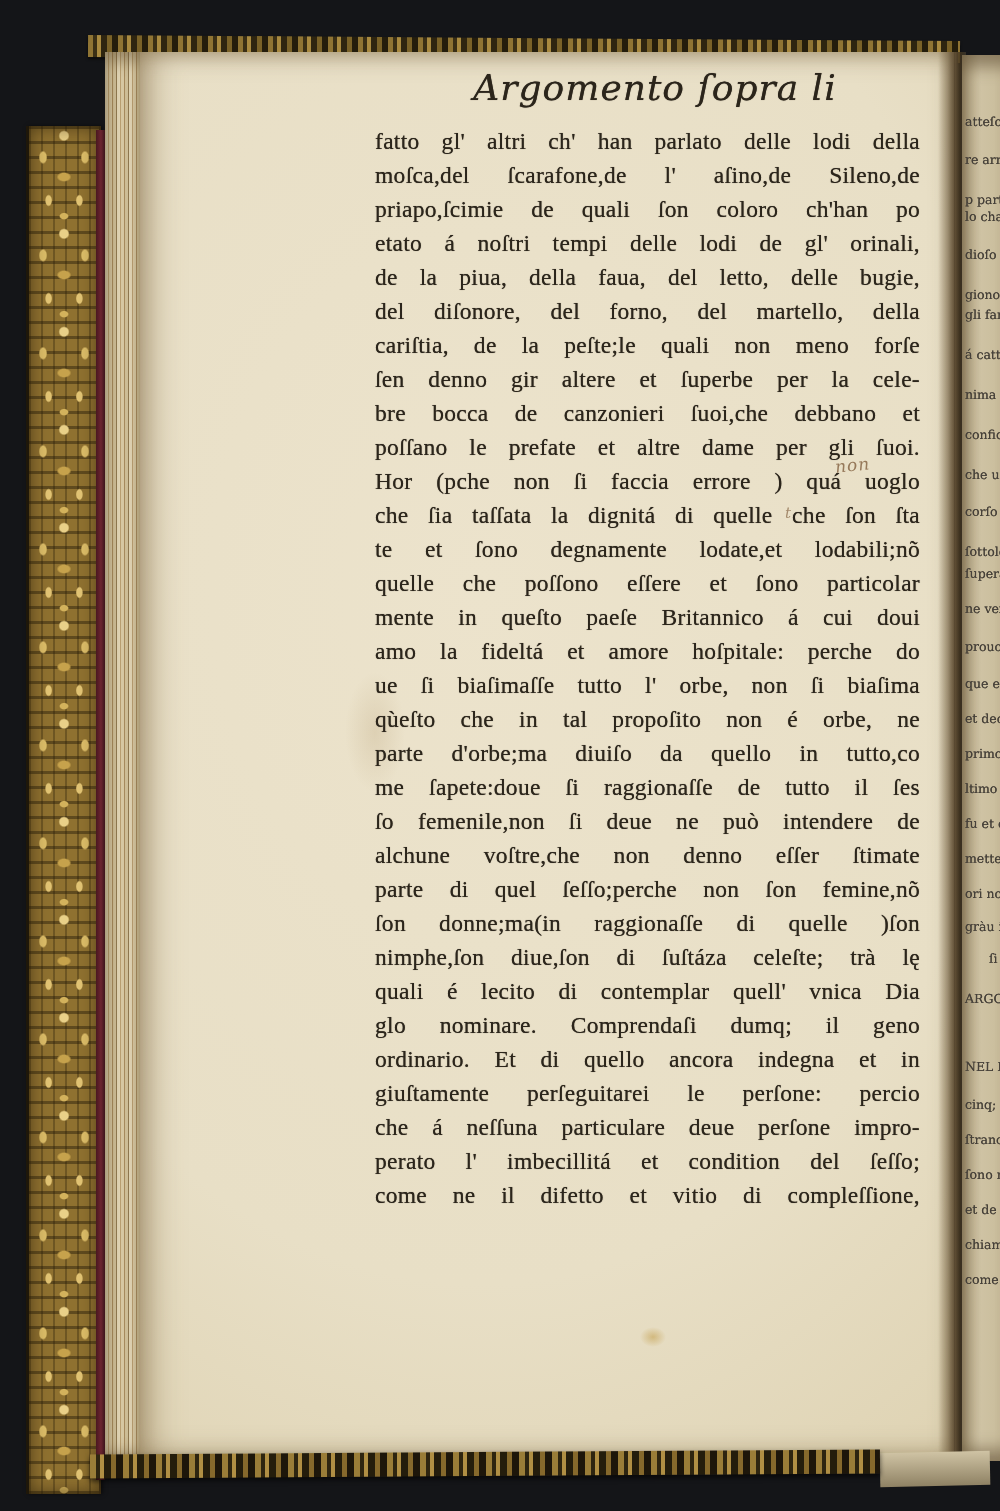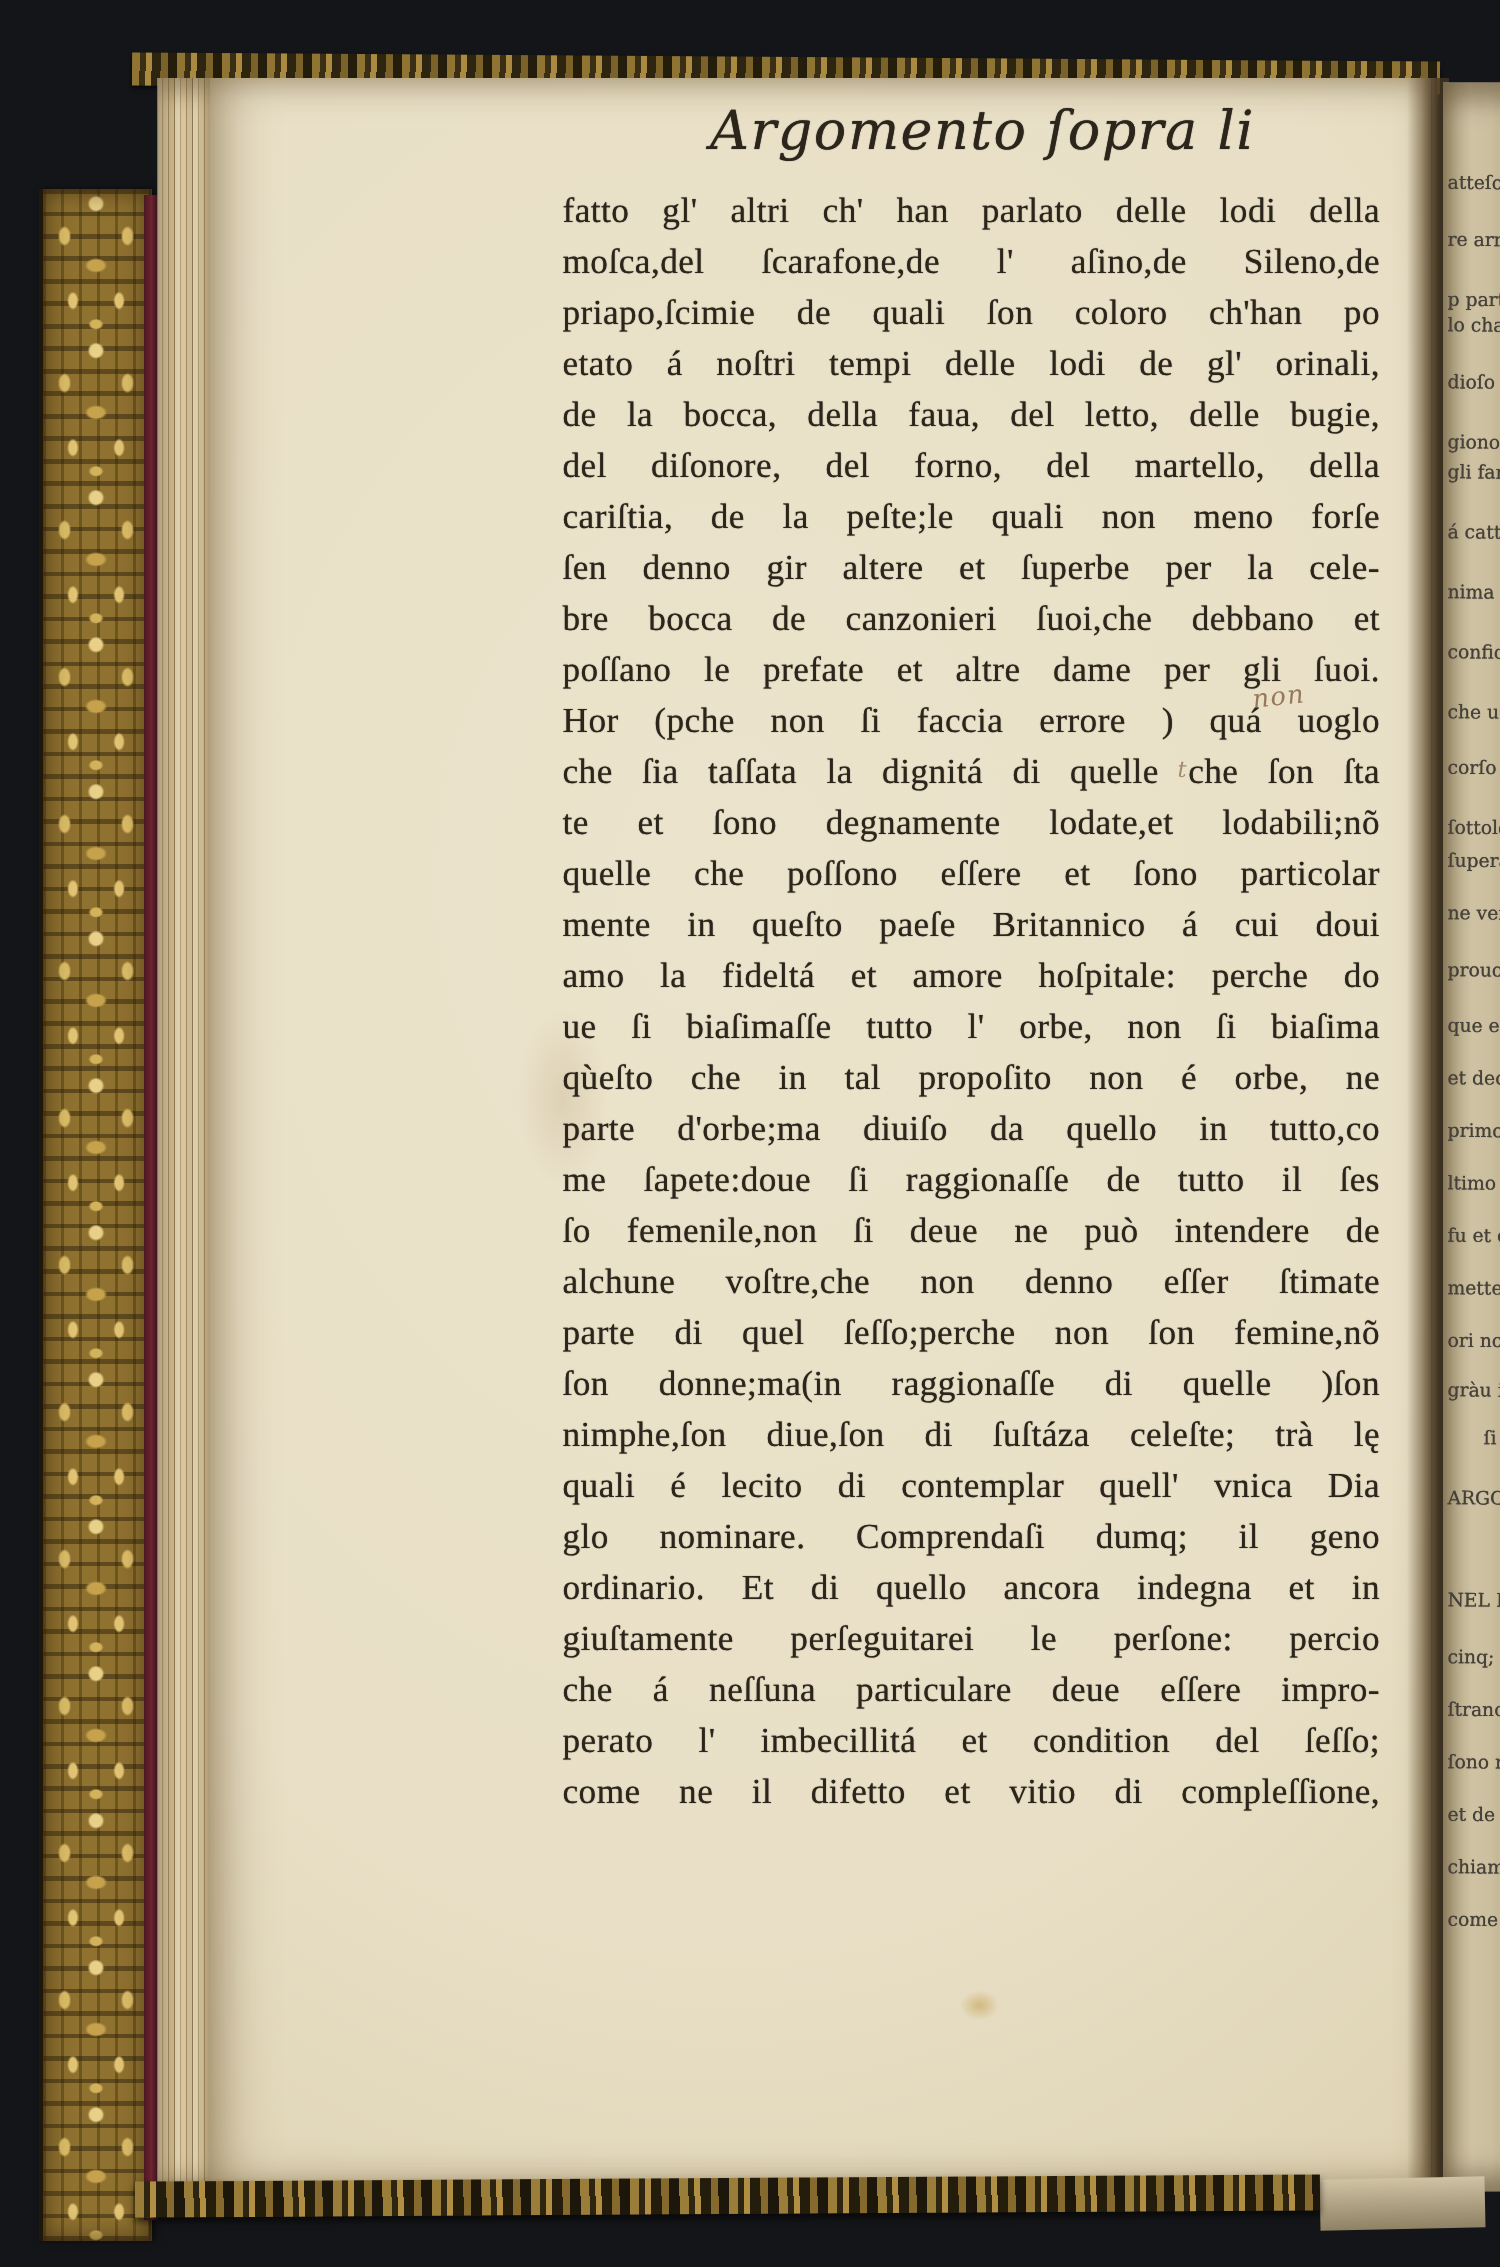--- a/index.html
+++ b/index.html
@@ -156,21 +156,21 @@
     <div class="stain s1"></div>
     <div class="stain s2"></div>
 
     <div class="running-head">Argomento ſopra li</div>
 
     <div class="text-block">
         <div class="text-line">fatto gl' altri ch' han parlato delle lodi della</div>
         <div class="text-line">moſca,del ſcarafone,de l' aſino,de Sileno,de</div>
         <div class="text-line">priapo,ſcimie de quali ſon coloro ch'han po</div>
         <div class="text-line">etato á noſtri tempi delle lodi de gl' orinali,</div>
-        <div class="text-line">de la bocca, della faua, del letto, delle bugie,</div>
+        <div class="text-line">de la piua, della faua, del letto, delle bugie,</div>
         <div class="text-line">del diſonore, del forno, del martello, della</div>
         <div class="text-line">cariſtia, de la peſte;le quali non meno forſe</div>
         <div class="text-line">ſen denno gir altere et ſuperbe per la cele-</div>
         <div class="text-line">bre bocca de canzonieri ſuoi,che debbano et</div>
         <div class="text-line">poſſano le prefate et altre dame per gli ſuoi.</div>
         <div class="text-line">Hor (pche non ſi faccia errore ) quá uoglo</div>
         <div class="text-line">che ſia taſſata la dignitá di quelle che ſon ſta</div>
         <div class="text-line">te et ſono degnamente lodate,et lodabili;nõ</div>
         <div class="text-line">quelle che poſſono eſſere et ſono particolar</div>
         <div class="text-line">mente in queſto paeſe Britannico á cui doui</div>
@@ -181,21 +181,21 @@
         <div class="text-line">me ſapete:doue ſi raggionaſſe de tutto il ſes</div>
         <div class="text-line">ſo femenile,non ſi deue ne può intendere de</div>
         <div class="text-line">alchune voſtre,che non denno eſſer ſtimate</div>
         <div class="text-line">parte di quel ſeſſo;perche non ſon femine,nõ</div>
         <div class="text-line">ſon donne;ma(in raggionaſſe di quelle )ſon</div>
         <div class="text-line">nimphe,ſon diue,ſon di ſuſtáza celeſte; trà lę</div>
         <div class="text-line">quali é lecito di contemplar quell' vnica Dia</div>
         <div class="text-line">glo nominare. Comprendaſi dumq; il geno</div>
         <div class="text-line">ordinario. Et di quello ancora indegna et in</div>
         <div class="text-line">giuſtamente perſeguitarei le perſone: percio</div>
-        <div class="text-line">che á neſſuna particulare deue eſſere impro-</div>
+        <div class="text-line">che á neſſuna particulare deue perſone impro-</div>
         <div class="text-line">perato l' imbecillitá et condition del ſeſſo;</div>
         <div class="text-line">come ne il difetto et vitio di compleſſione,</div>
       </div>
 
     <div class="marginalia">non</div>
     <div class="marginalia-mark">t</div>
   </div>
 
   <div class="crease"></div>
 

